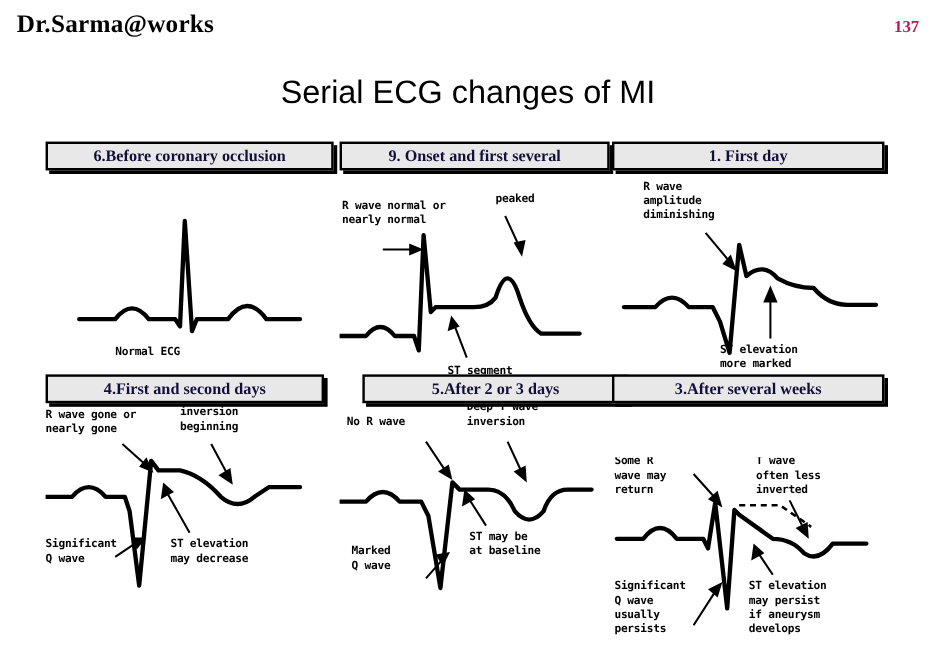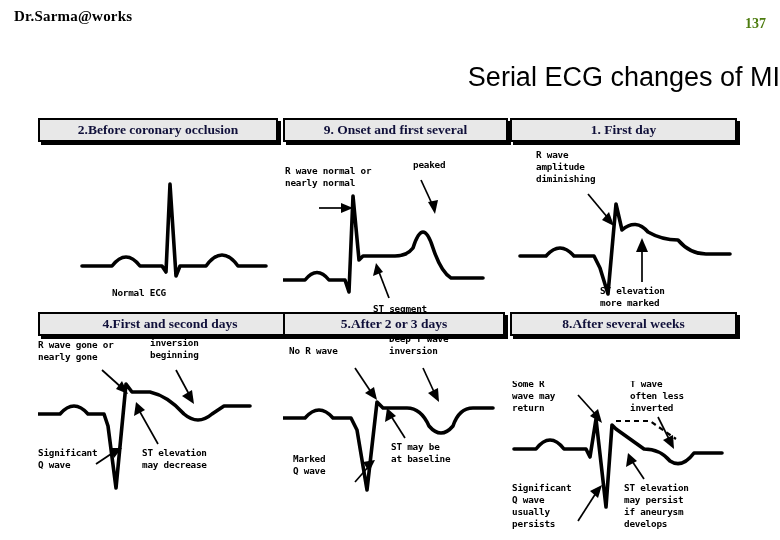--- a/index.html
+++ b/index.html
@@ -7,31 +7,31 @@
     width:780px;height:540px;background:#ffffff;
     font-family:"Liberation Sans", sans-serif;
     position:relative;overflow:hidden;
   }
   .slide{position:absolute;inset:0;}
 
   
   .hdr-author{
     position:absolute;left:14px;top:8px;
     font-family:"Liberation Serif", serif;
-    font-weight:bold;font-size:15px;color:#000;
+    font-weight:bold;font-size:21px;color:#000;
     letter-spacing:.2px;
   }
   .hdr-page{
     position:absolute;right:14px;top:16px;
     font-family:"Liberation Serif", serif;
-    font-weight:bold;font-size:14px;color:#4d7c0f;
+    font-weight:bold;font-size:14px;color:#be185d;
   }
   .slide-title{
     position:absolute;left:0;right:0;top:62px;
-    text-align:right;font-size:27px;color:#000;
+    text-align:center;font-size:27px;color:#000;
     font-family:"Liberation Sans", sans-serif;
   }
 
   
   .grid{position:absolute;left:0;top:112px;width:780px;height:400px;}
   .panel{position:absolute;}
 
   .panel-head{
     position:absolute;left:0;top:0;height:20px;
     background:#e8e8e8;
@@ -61,22 +61,22 @@
 
 <div class="slide">
 
   <div class="hdr-author">Dr.Sarma@works</div>
   <div class="hdr-page">137</div>
   <div class="slide-title">Serial ECG changes of MI</div>
 
   <div class="grid">
 
     <div class="panel" style="left:38px;top:6px;width:240px;">
-      <div class="panel-head" style="width:236px;">2.Before coronary occlusion</div>
-      <div class="panel-body" style="left:16px;top:26px;">
+      <div class="panel-head" style="width:236px;">6.Before coronary occlusion</div>
+      <div class="panel-body" style="left:0;top:26px;">
         <svg width="240" height="160" viewBox="0 0 240 160">
           <path class="trace" d="M28,122 L58,122 Q72,104 86,122 L108,122 L112,128 L116,40 L122,132 L126,122 L152,122 Q168,100 184,122 L212,122"></path>
           <text class="lbl" x="58" y="152">Normal ECG</text>
         </svg>
       </div>
     </div>
 
     <div class="panel" style="left:283px;top:6px;width:225px;">
       <div class="panel-head" style="width:221px;">9. Onset and first several</div>
       <div class="panel-body" style="left:0;top:42px;">
@@ -118,21 +118,21 @@
 
           <text class="lbl" x="90" y="150">ST elevation</text>
           <text class="lbl" x="90" y="162">more marked</text>
           <path class="arrow" d="M132,138 L132,104"></path>
           <polygon class="arrowhead" points="132,94 126,108 138,108"></polygon>
         </svg>
       </div>
     </div>
 
     <div class="panel" style="left:38px;top:200px;width:232px;">
-      <div class="panel-head" style="width:228px;padding-left:16px;">4.First and second days</div>
+      <div class="panel-head" style="width:228px;">4.First and second days</div>
       <div class="panel-body" style="left:0;top:26px;">
         <svg width="232" height="170" viewBox="0 0 232 170">
           <path class="trace" d="M0,76 L22,76 Q36,60 50,76 L66,76 L70,88 L78,150 L88,46 L94,54
                L112,54 Q130,58 146,76 Q160,88 174,76 L186,68 L212,68"></path>
 
           <text class="lbl" x="0" y="10">R wave gone or</text>
           <text class="lbl" x="0" y="22">nearly gone</text>
           <path class="arrow" d="M64,32 L84,50"></path>
           <polygon class="arrowhead" points="90,56 78,51 84,43"></polygon>
 
@@ -149,21 +149,21 @@
 
           <text class="lbl" x="104" y="118">ST elevation</text>
           <text class="lbl" x="104" y="130">may decrease</text>
           <path class="arrow" d="M120,106 L102,74"></path>
           <polygon class="arrowhead" points="98,64 96,78 107,72"></polygon>
         </svg>
       </div>
     </div>
 
     <div class="panel" style="left:283px;top:200px;width:222px;">
-      <div class="panel-head" style="width:218px;">5.After 2 or 3 days</div>
+      <div class="panel-head" style="width:218px;margin-left:19px;">5.After 2 or 3 days</div>
       <div class="panel-body" style="left:0;top:26px;">
         <svg width="222" height="170" viewBox="0 0 222 170">
           <path class="trace" d="M0,80 L22,80 Q36,64 50,80 L68,80 L74,92 L84,152 L94,64 L100,70
                L124,70 Q138,70 146,88 Q158,102 170,88 Q176,70 190,70 L210,70"></path>
 
           <text class="lbl" x="6" y="16">No R wave</text>
           <path class="arrow" d="M72,30 L88,54"></path>
           <polygon class="arrowhead" points="94,62 82,55 91,49"></polygon>
 
           <text class="lbl" x="106" y="4">Deep T wave</text>
@@ -178,21 +178,21 @@
 
           <text class="lbl" x="108" y="112">ST may be</text>
           <text class="lbl" x="108" y="124">at baseline</text>
           <path class="arrow" d="M122,100 L108,78"></path>
           <polygon class="arrowhead" points="104,70 102,84 113,78"></polygon>
         </svg>
       </div>
     </div>
 
     <div class="panel" style="left:510px;top:200px;width:227px;">
-      <div class="panel-head" style="width:223px;">8.After several weeks</div>
+      <div class="panel-head" style="width:223px;">3.After several weeks</div>
       <div class="panel-body" style="left:0;top:26px;margin-top:43px;">
         <svg width="227" height="172" viewBox="0 0 227 172">
           <path class="trace" d="M4,68 L26,68 Q40,50 54,68 L76,68 L80,76 L86,38 L96,126 L102,44
                L106,48 L134,68 Q150,68 160,80 Q172,88 184,72 L212,72"></path>
           <path class="trace-dash" d="M106,40 L140,40 L166,58"></path>
 
           <text class="lbl" x="2" y="6">Some R</text>
           <text class="lbl" x="2" y="18">wave may</text>
           <text class="lbl" x="2" y="30">return</text>
           <path class="arrow" d="M68,14 L86,34"></path>

